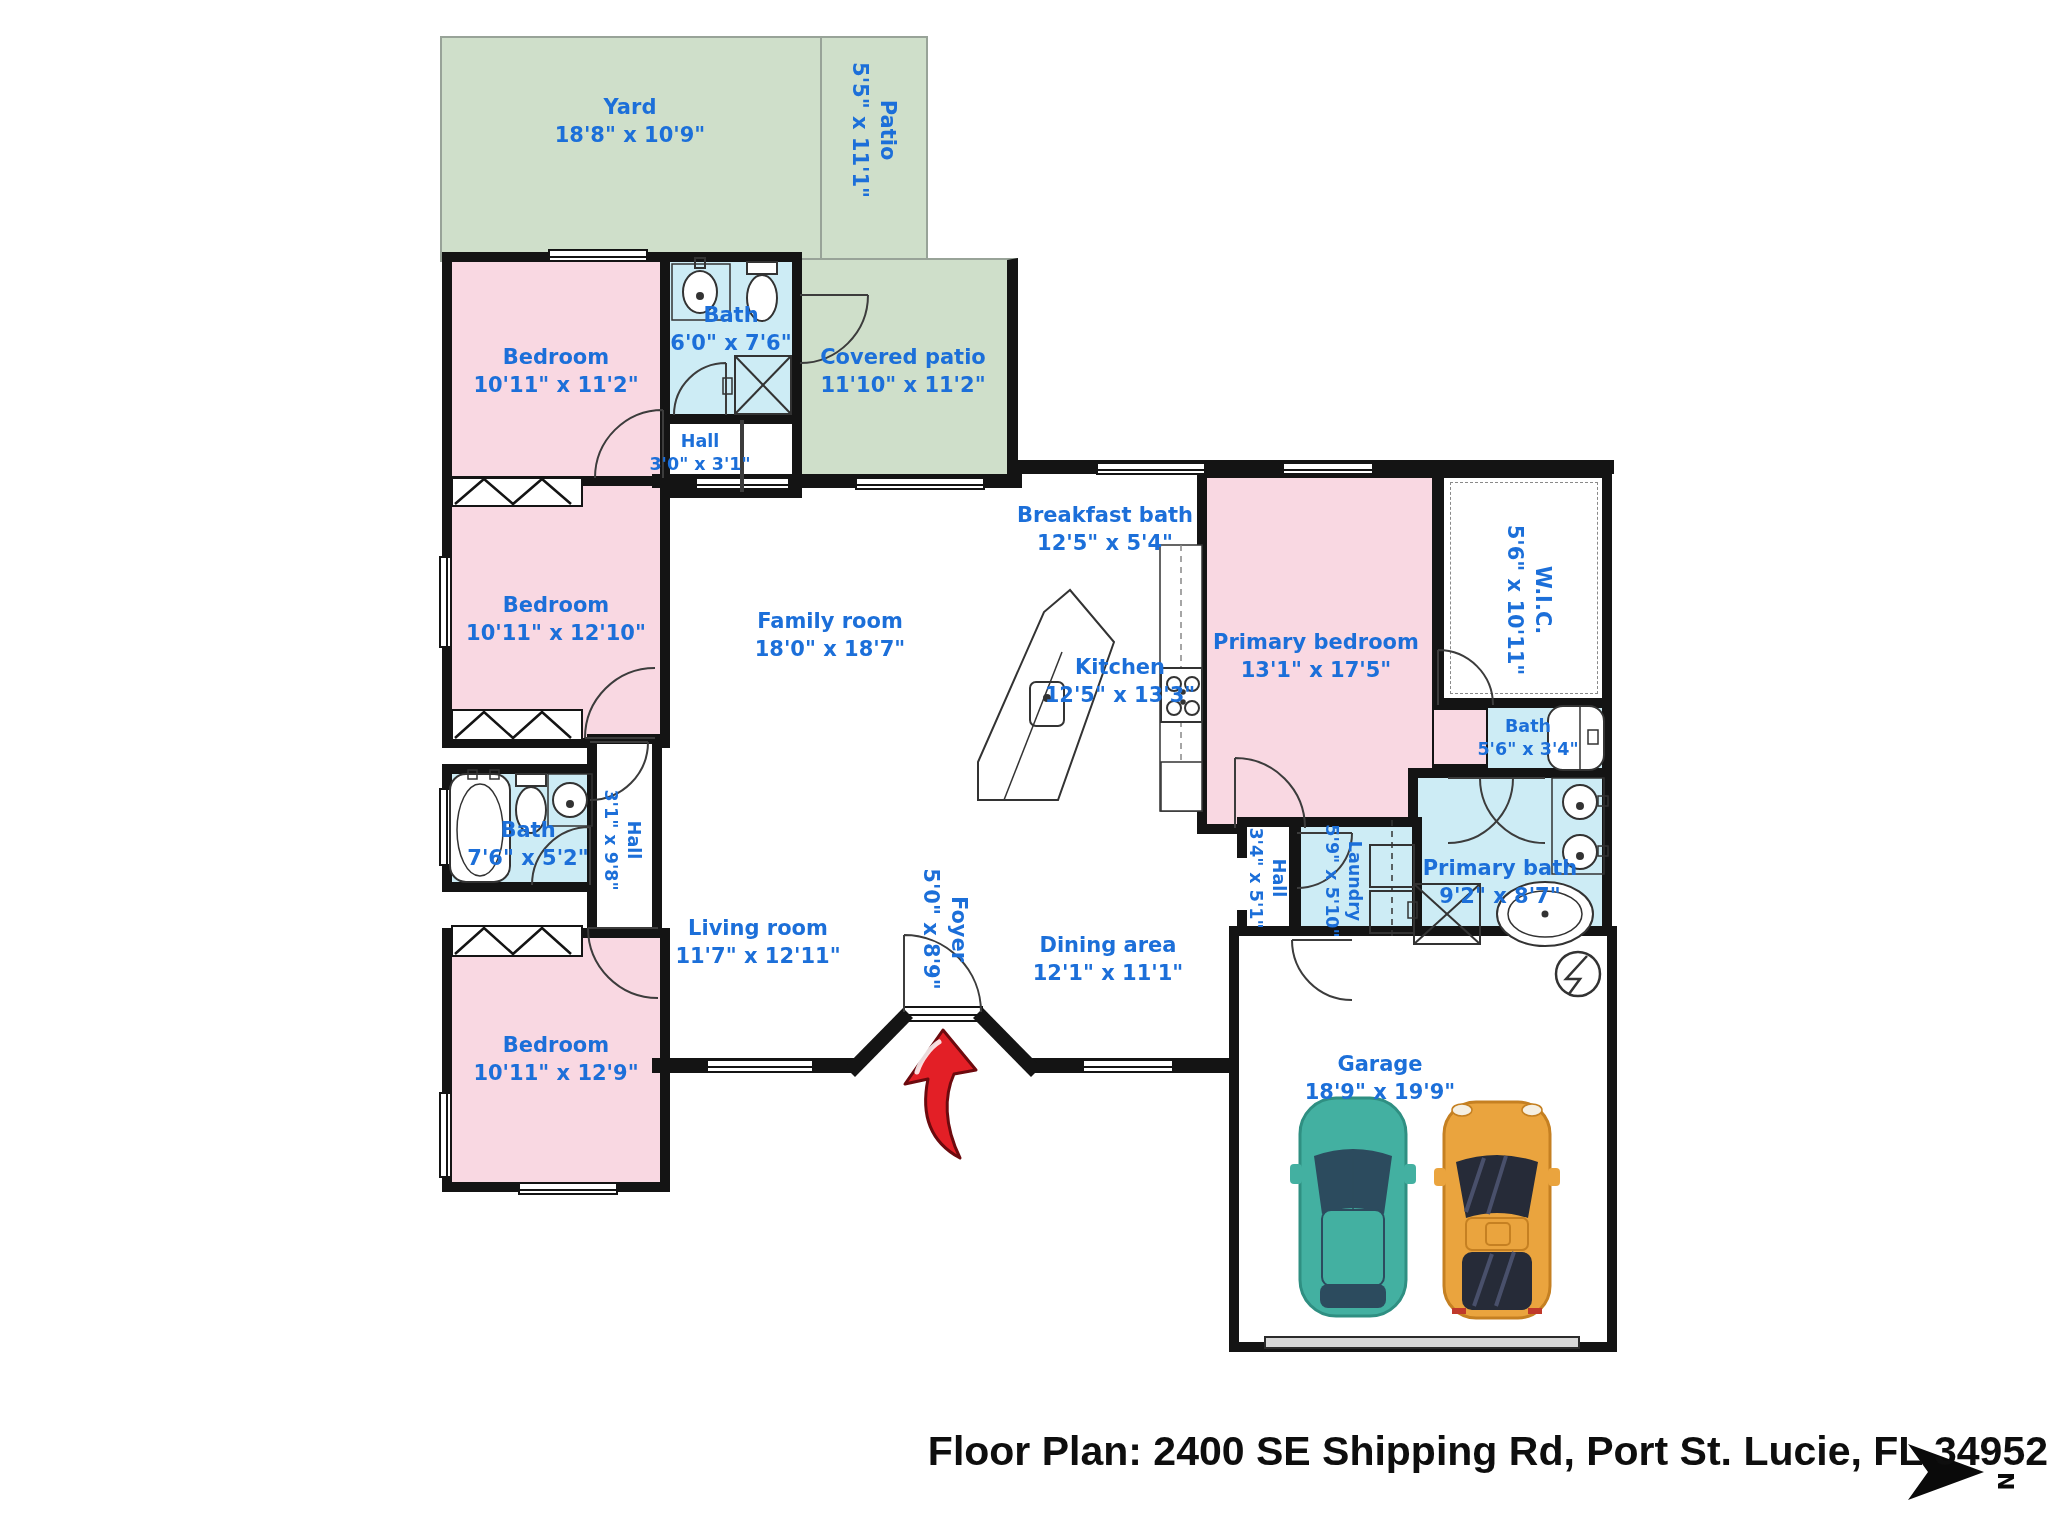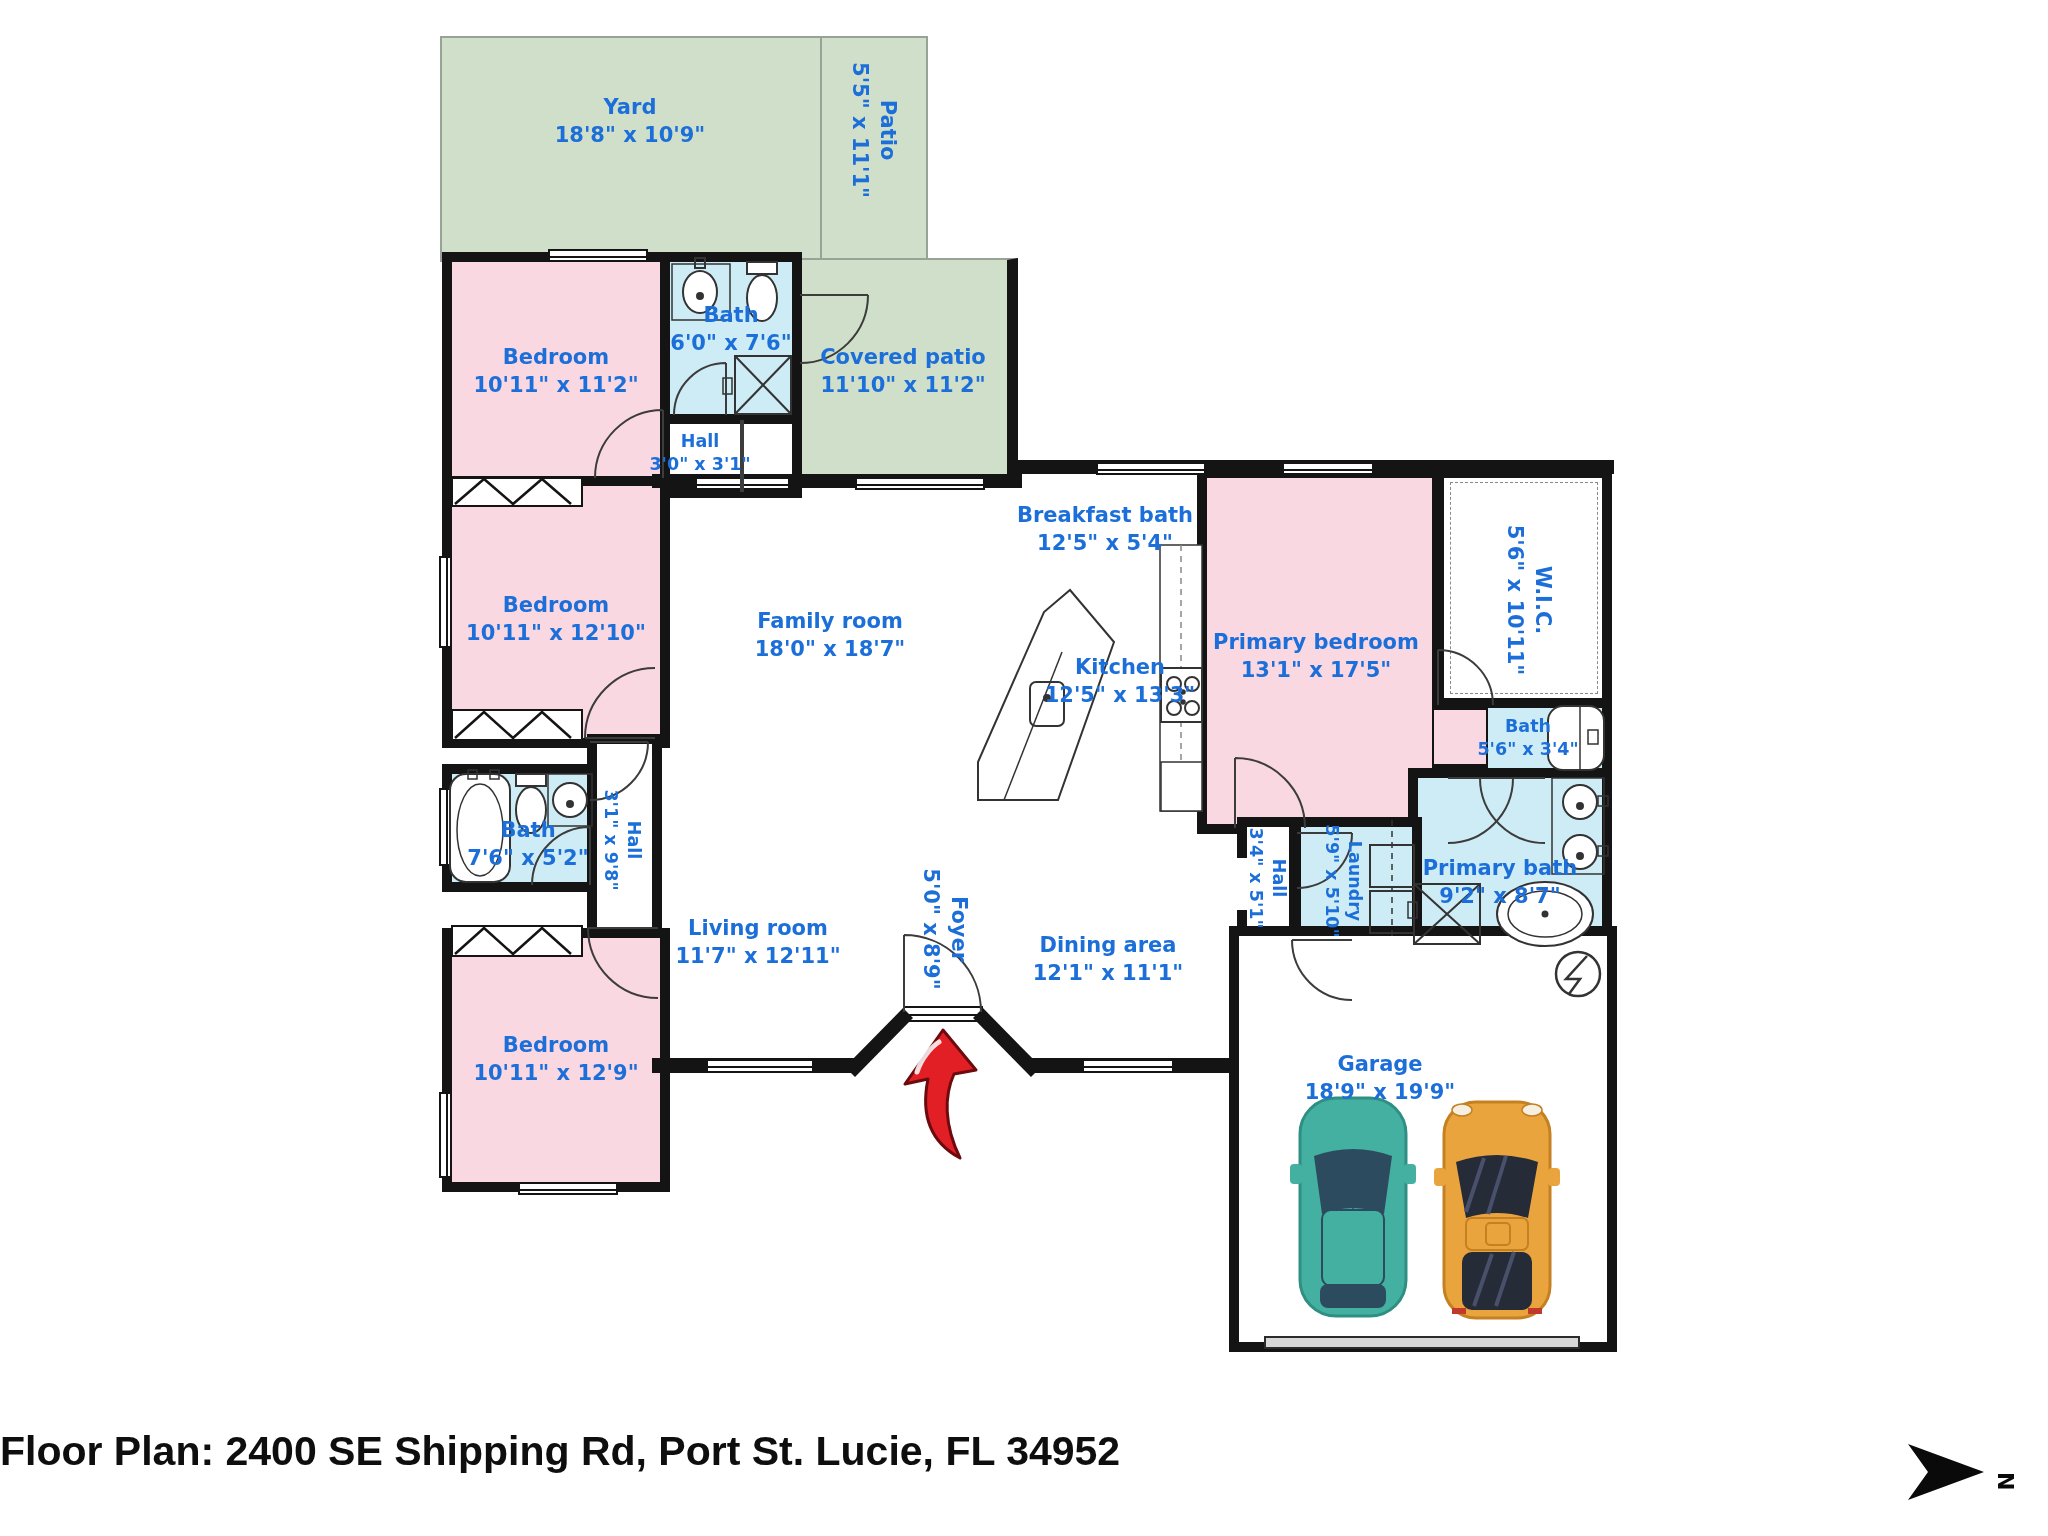--- a/index.html
+++ b/index.html
@@ -15,21 +15,21 @@
   .win{position:absolute;background:#fff;border:2px solid #141414;box-sizing:border-box;}
   .win.h::after{content:"";position:absolute;left:0;right:0;top:50%;border-top:2px solid #141414;}
   .win.v::after{content:"";position:absolute;top:0;bottom:0;left:50%;border-left:2px solid #141414;}
   .gdoor{position:absolute;background:#d8d8d8;border:2px solid #2b2b2b;box-sizing:border-box;}
   .lbl{position:absolute;color:#1c6fd9;font-weight:600;font-size:21px;line-height:1.32;
        text-align:center;white-space:nowrap;transform:translate(-50%,-50%);}
   .lbl.rot{transform:translate(-50%,-50%) rotate(90deg);}
   .lbl.sm{font-size:17.5px;}
   .overlay{position:absolute;left:0;top:0;}
   .wic-shelf{position:absolute;border:1.5px dashed #8a8a8a;}
-  .title{position:absolute;left:0;top:1428px;width:100%;text-align:left;
+  .title{position:absolute;left:0;top:1428px;width:100%;text-align:right;
          font-family:"Liberation Sans",sans-serif;font-weight:bold;font-size:41px;color:#0e0e0e;}
   .disclaimer{position:absolute;left:0;top:1486px;width:100%;text-align:center;
          font-family:"DejaVu Sans",sans-serif;font-weight:bold;font-size:22px;color:#e1252b;}
 </style>
 </head>
 <body>
 
 <div class="canvas">
 
   <div class="room green" style="left:440px;top:36px;width:382px;height:226px;"></div>

